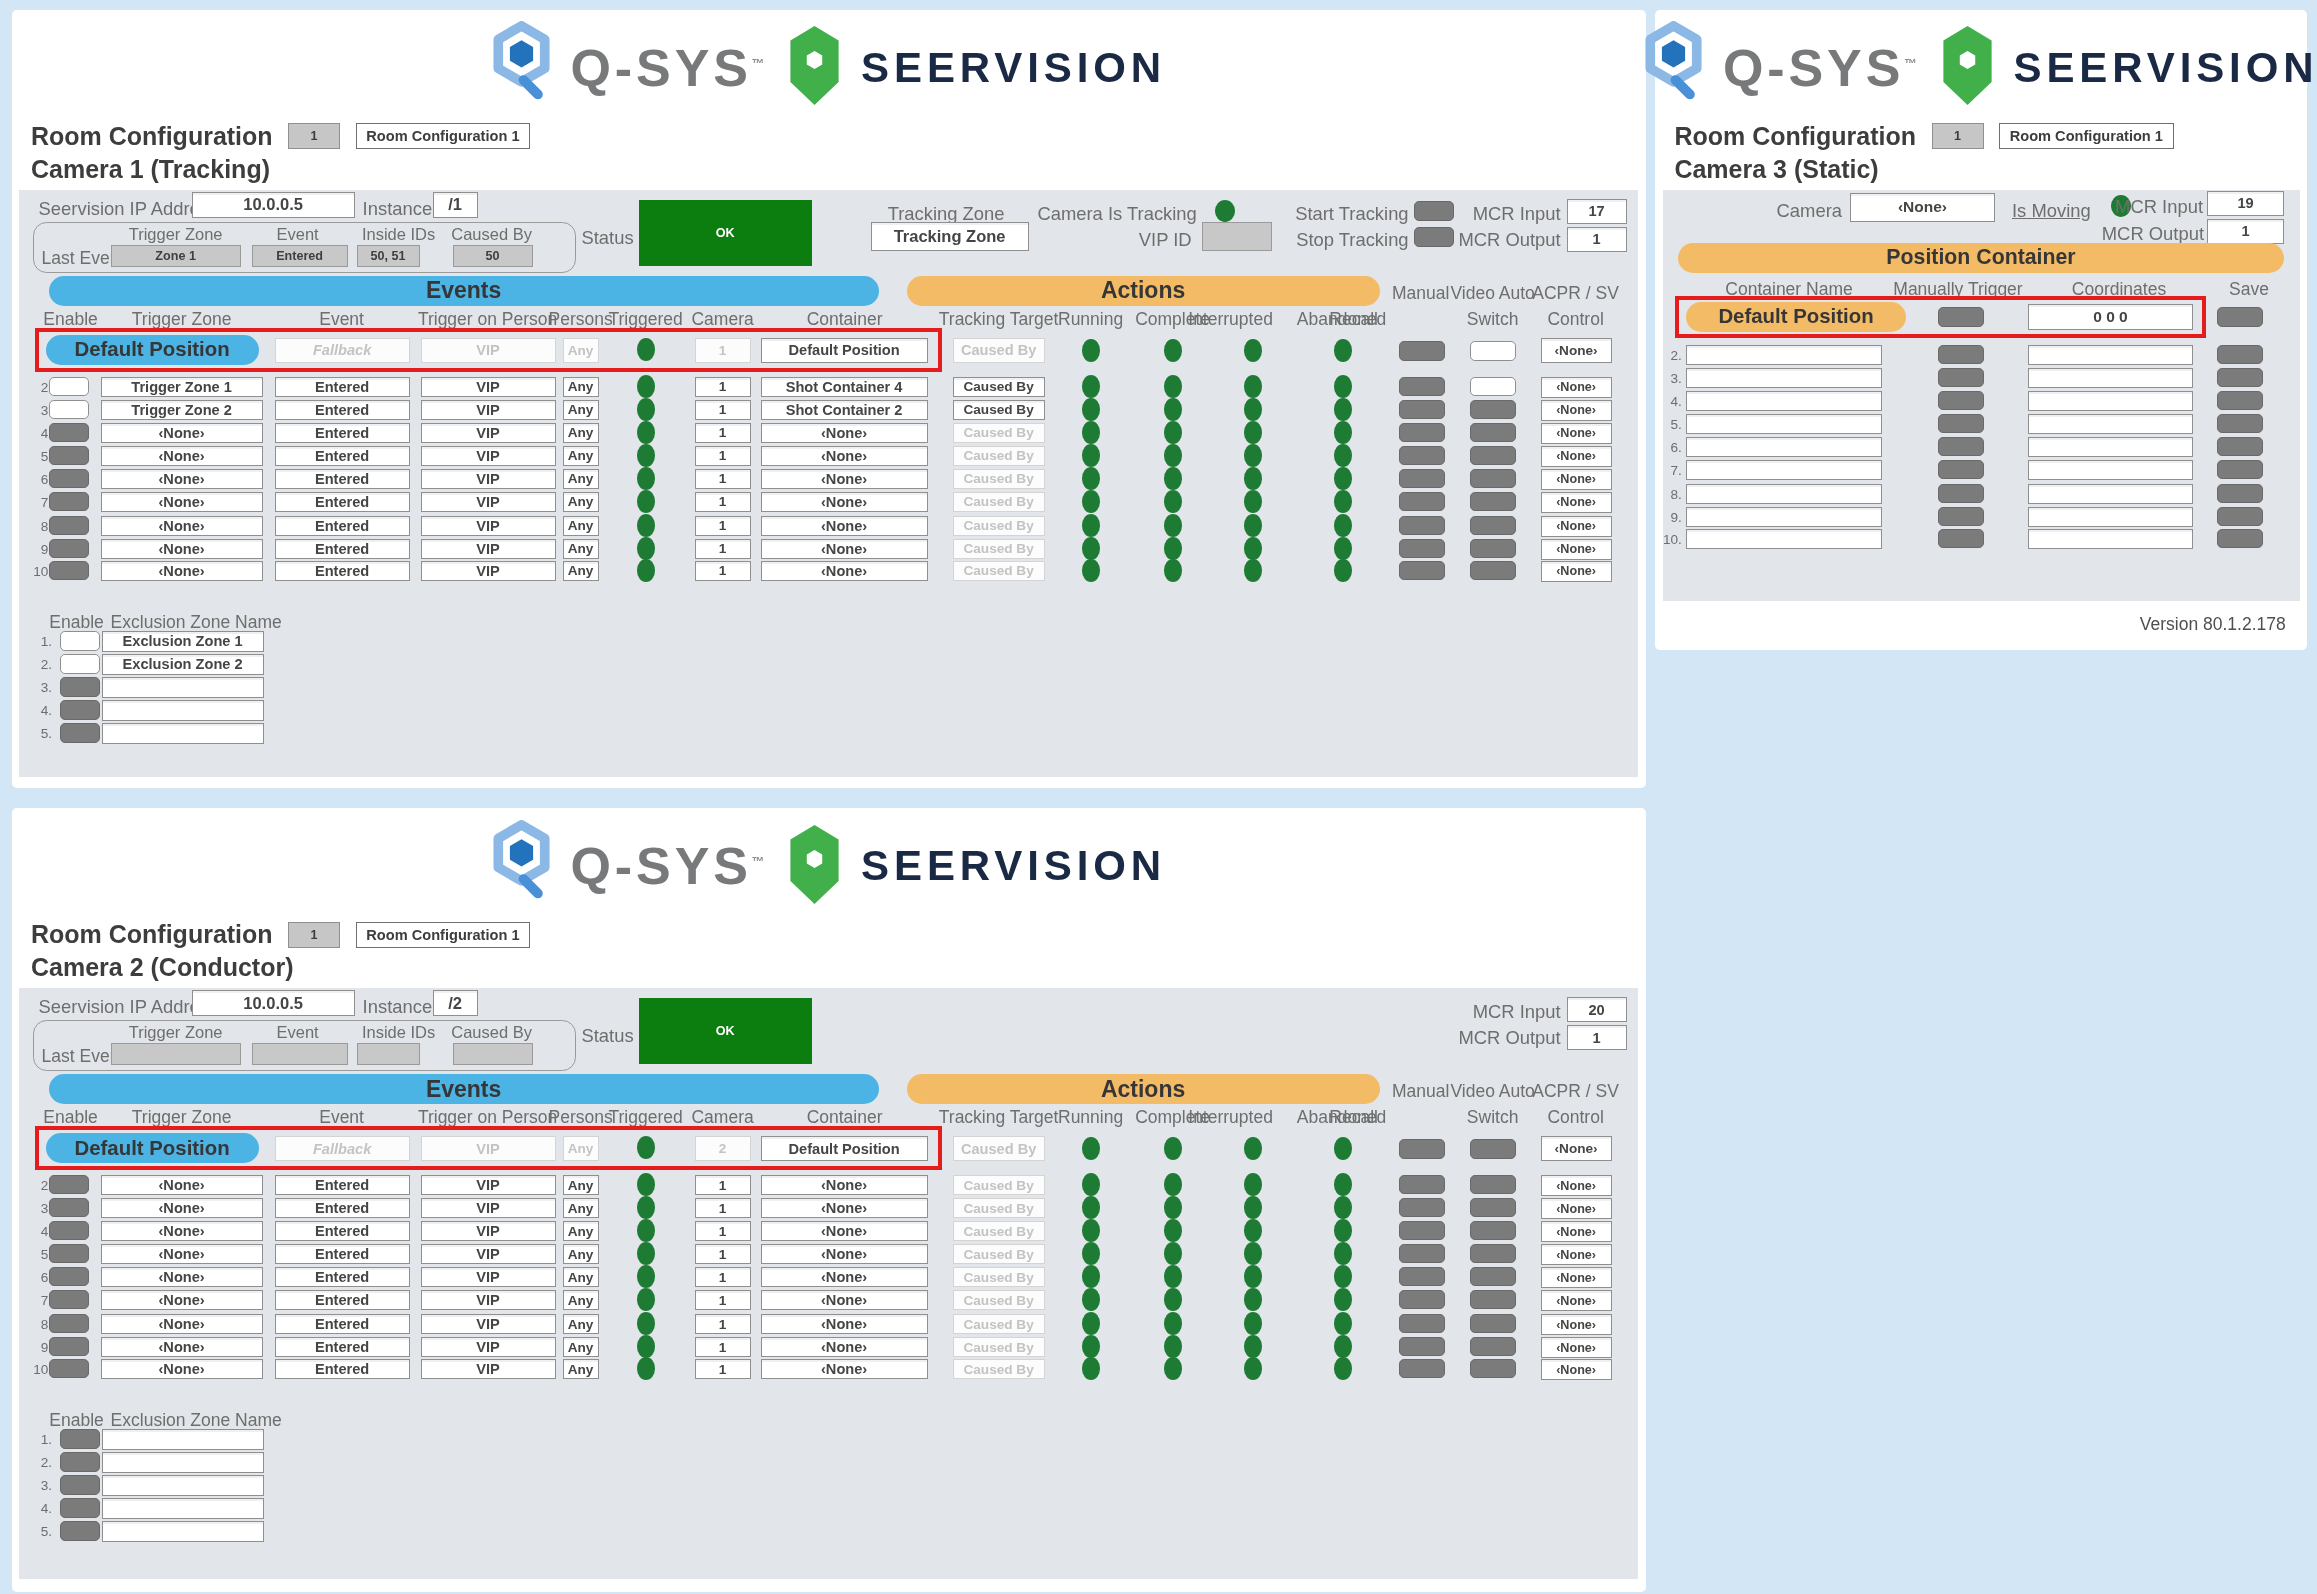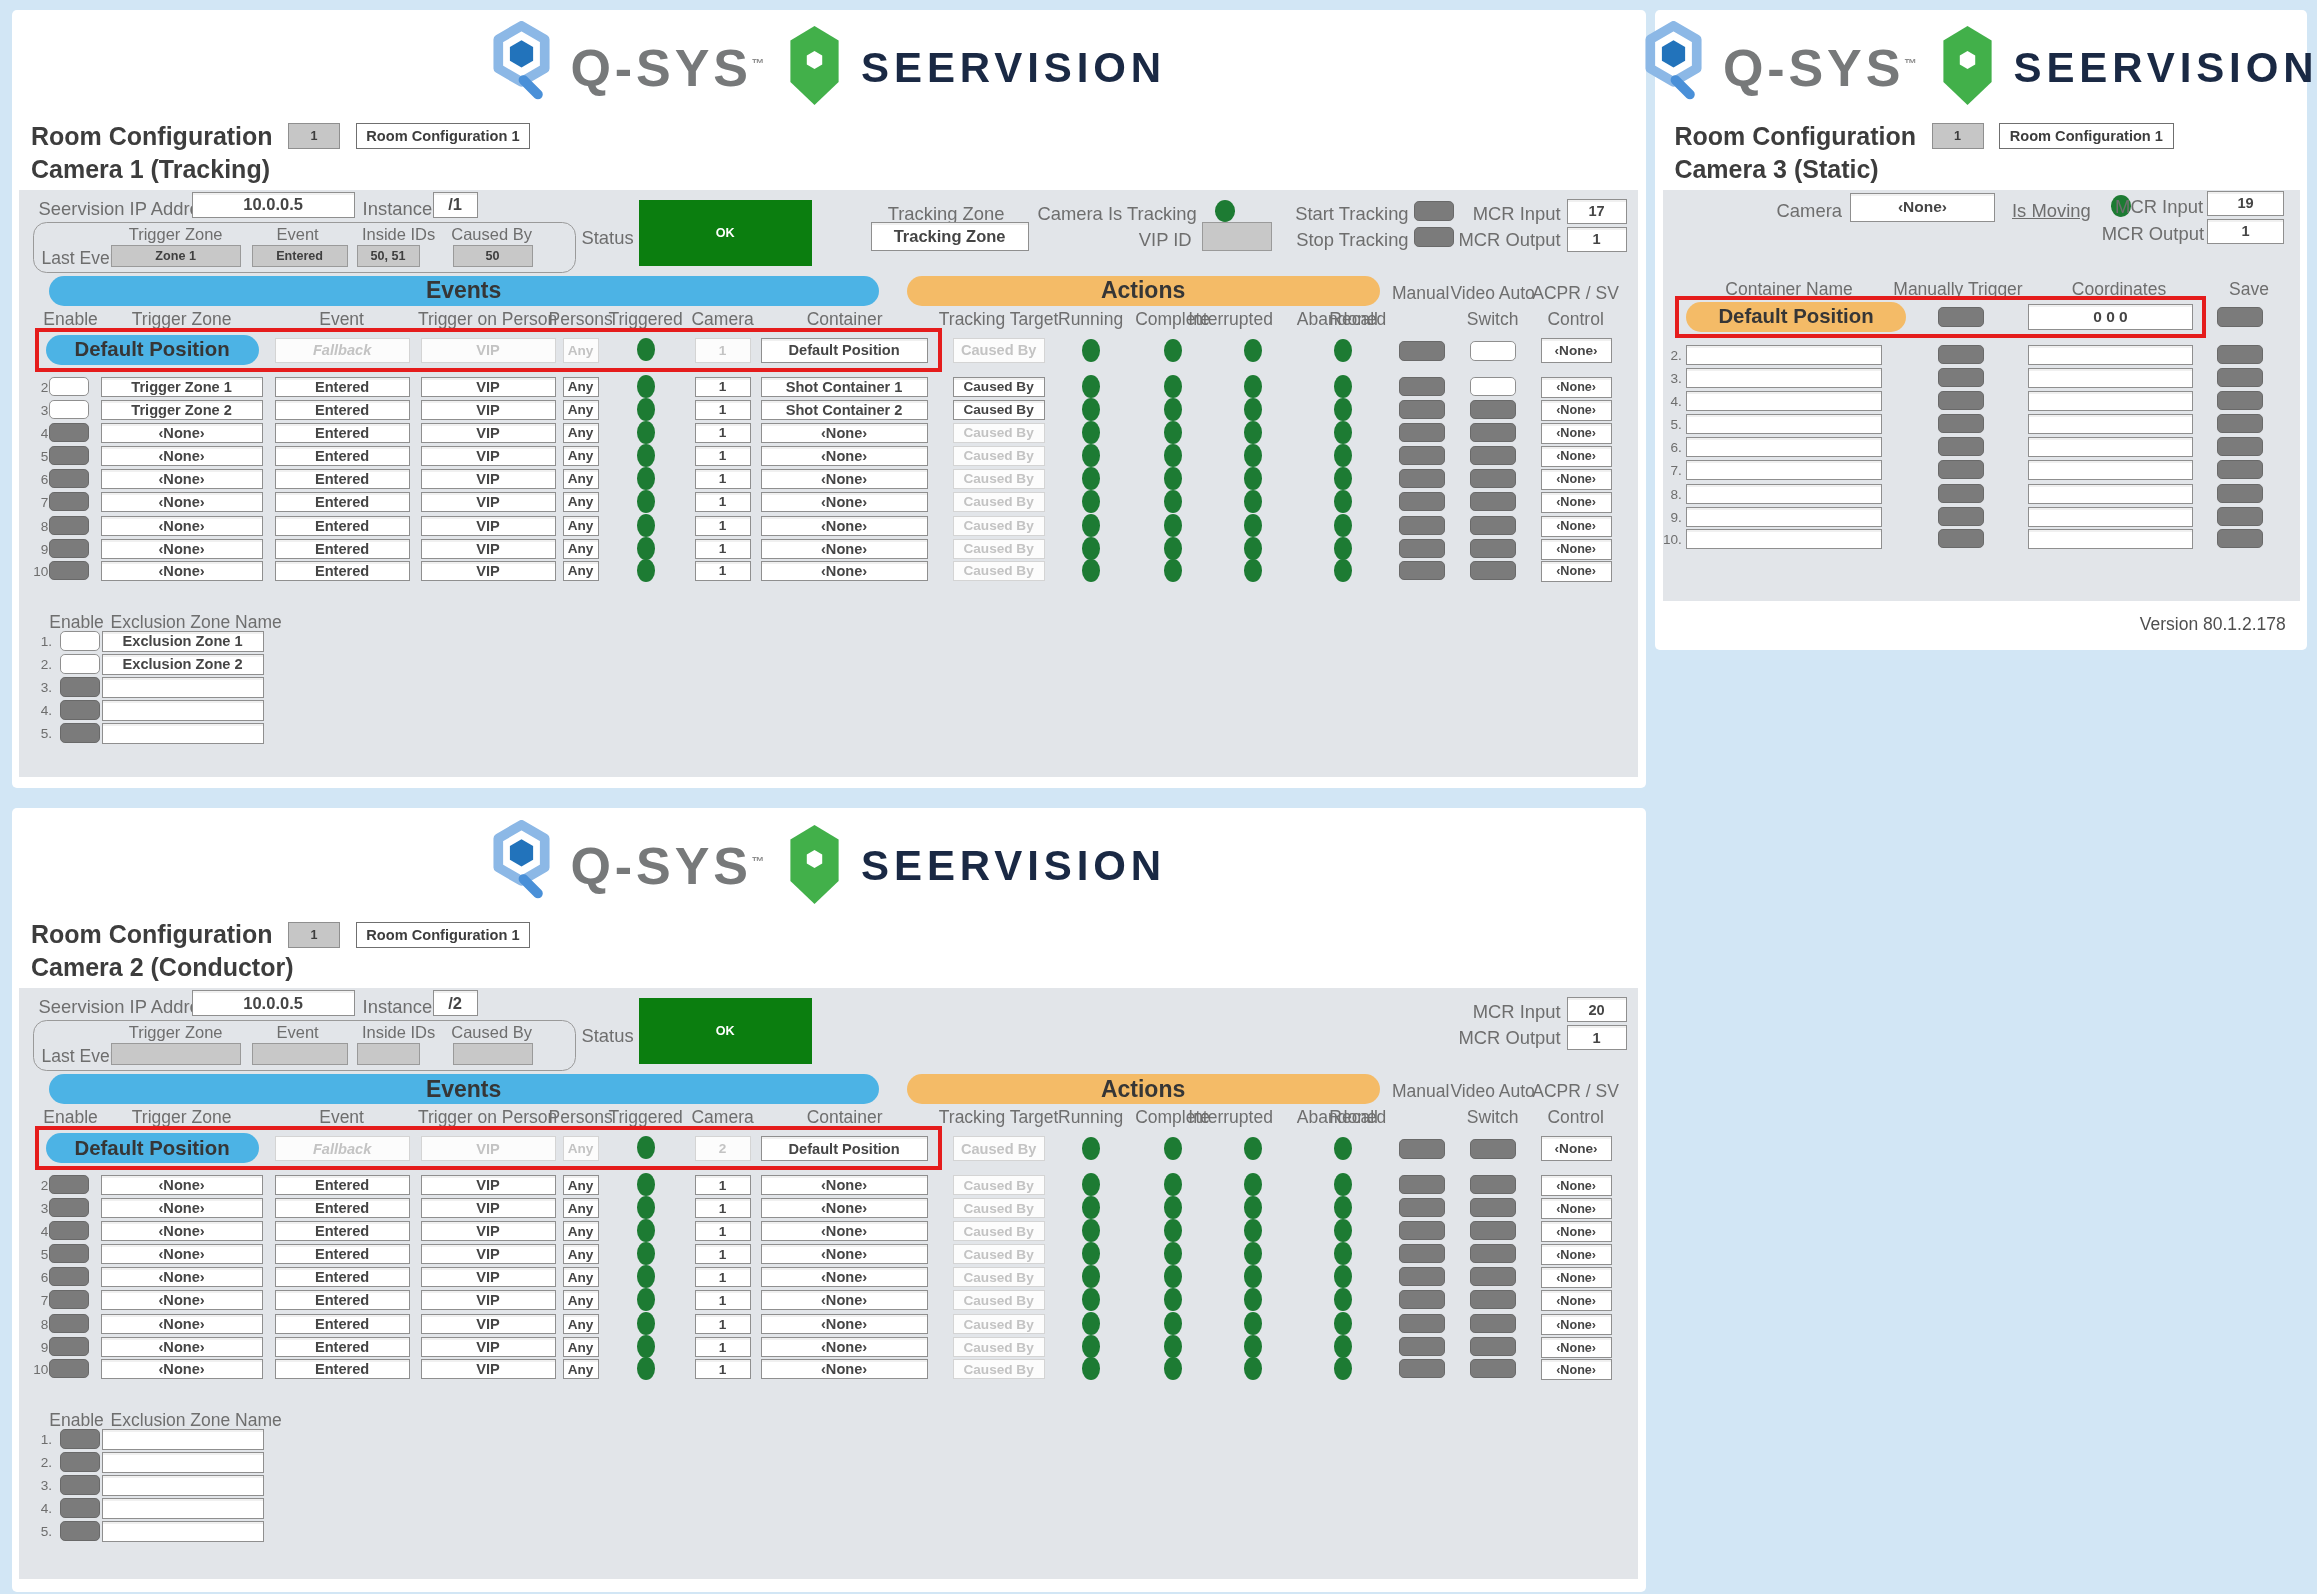--- a/index.html
+++ b/index.html
@@ -255,21 +255,21 @@
   <div class="rows-host">
   <div class="erow" style="top: 367px;">
     <span class="r-num">2.</span>
     <span class="btn r-enable wbtn"></span>
     <span class="field r-zone">Trigger Zone 1</span>
     <span class="field r-event">Entered</span>
     <span class="field r-person">VIP</span>
     <span class="field r-persons">Any</span>
     <span class="led r-led"></span>
     <span class="field r-camera">1</span>
-    <span class="field r-container">Shot Container 1</span>
+    <span class="field r-container">Shot Container 4</span>
     <span class="field r-target">Caused By</span>
     <span class="led l-running"></span>
     <span class="led l-complete"></span>
     <span class="led l-interrupted"></span>
     <span class="led l-abandoned"></span>
     <span class="btn gbtn r-recall"></span>
     <span class="btn r-switch wbtn"></span>
     <span class="field r-control">‹None›</span>
   </div>
 
@@ -807,20 +807,21 @@
 
   <span class="lbl c3-cam-lbl">Camera</span>
   <span class="field c3-cam-field">‹None›</span>
   <span class="lbl c3-ismoving-lbl">Is Moving</span>
   <span class="led c3-led"></span>
   <span class="lbl c3-mcrin-lbl">MCR Input</span>
   <span class="field c3-mcrin-field">19</span>
   <span class="lbl c3-mcrout-lbl">MCR Output</span>
   <span class="field c3-mcrout-field">1</span>
 
+  <div class="pill c3-pill">Position Container</div>
   <span class="c3-colh c3h-name">Container Name</span>
   <span class="c3-colh c3h-trig">Manually Trigger</span>
   <span class="c3-colh c3h-coords">Coordinates</span>
   <span class="c3-colh c3h-save">Save</span>
 
   <div class="hl c3-hl"></div>
   <div class="pill c3-dpill">Default Position</div>
   <span class="btn gbtn c3-dtrig"></span>
   <span class="field c3-dcoords">0 0 0</span>
   <span class="btn gbtn c3-dsave"></span>

